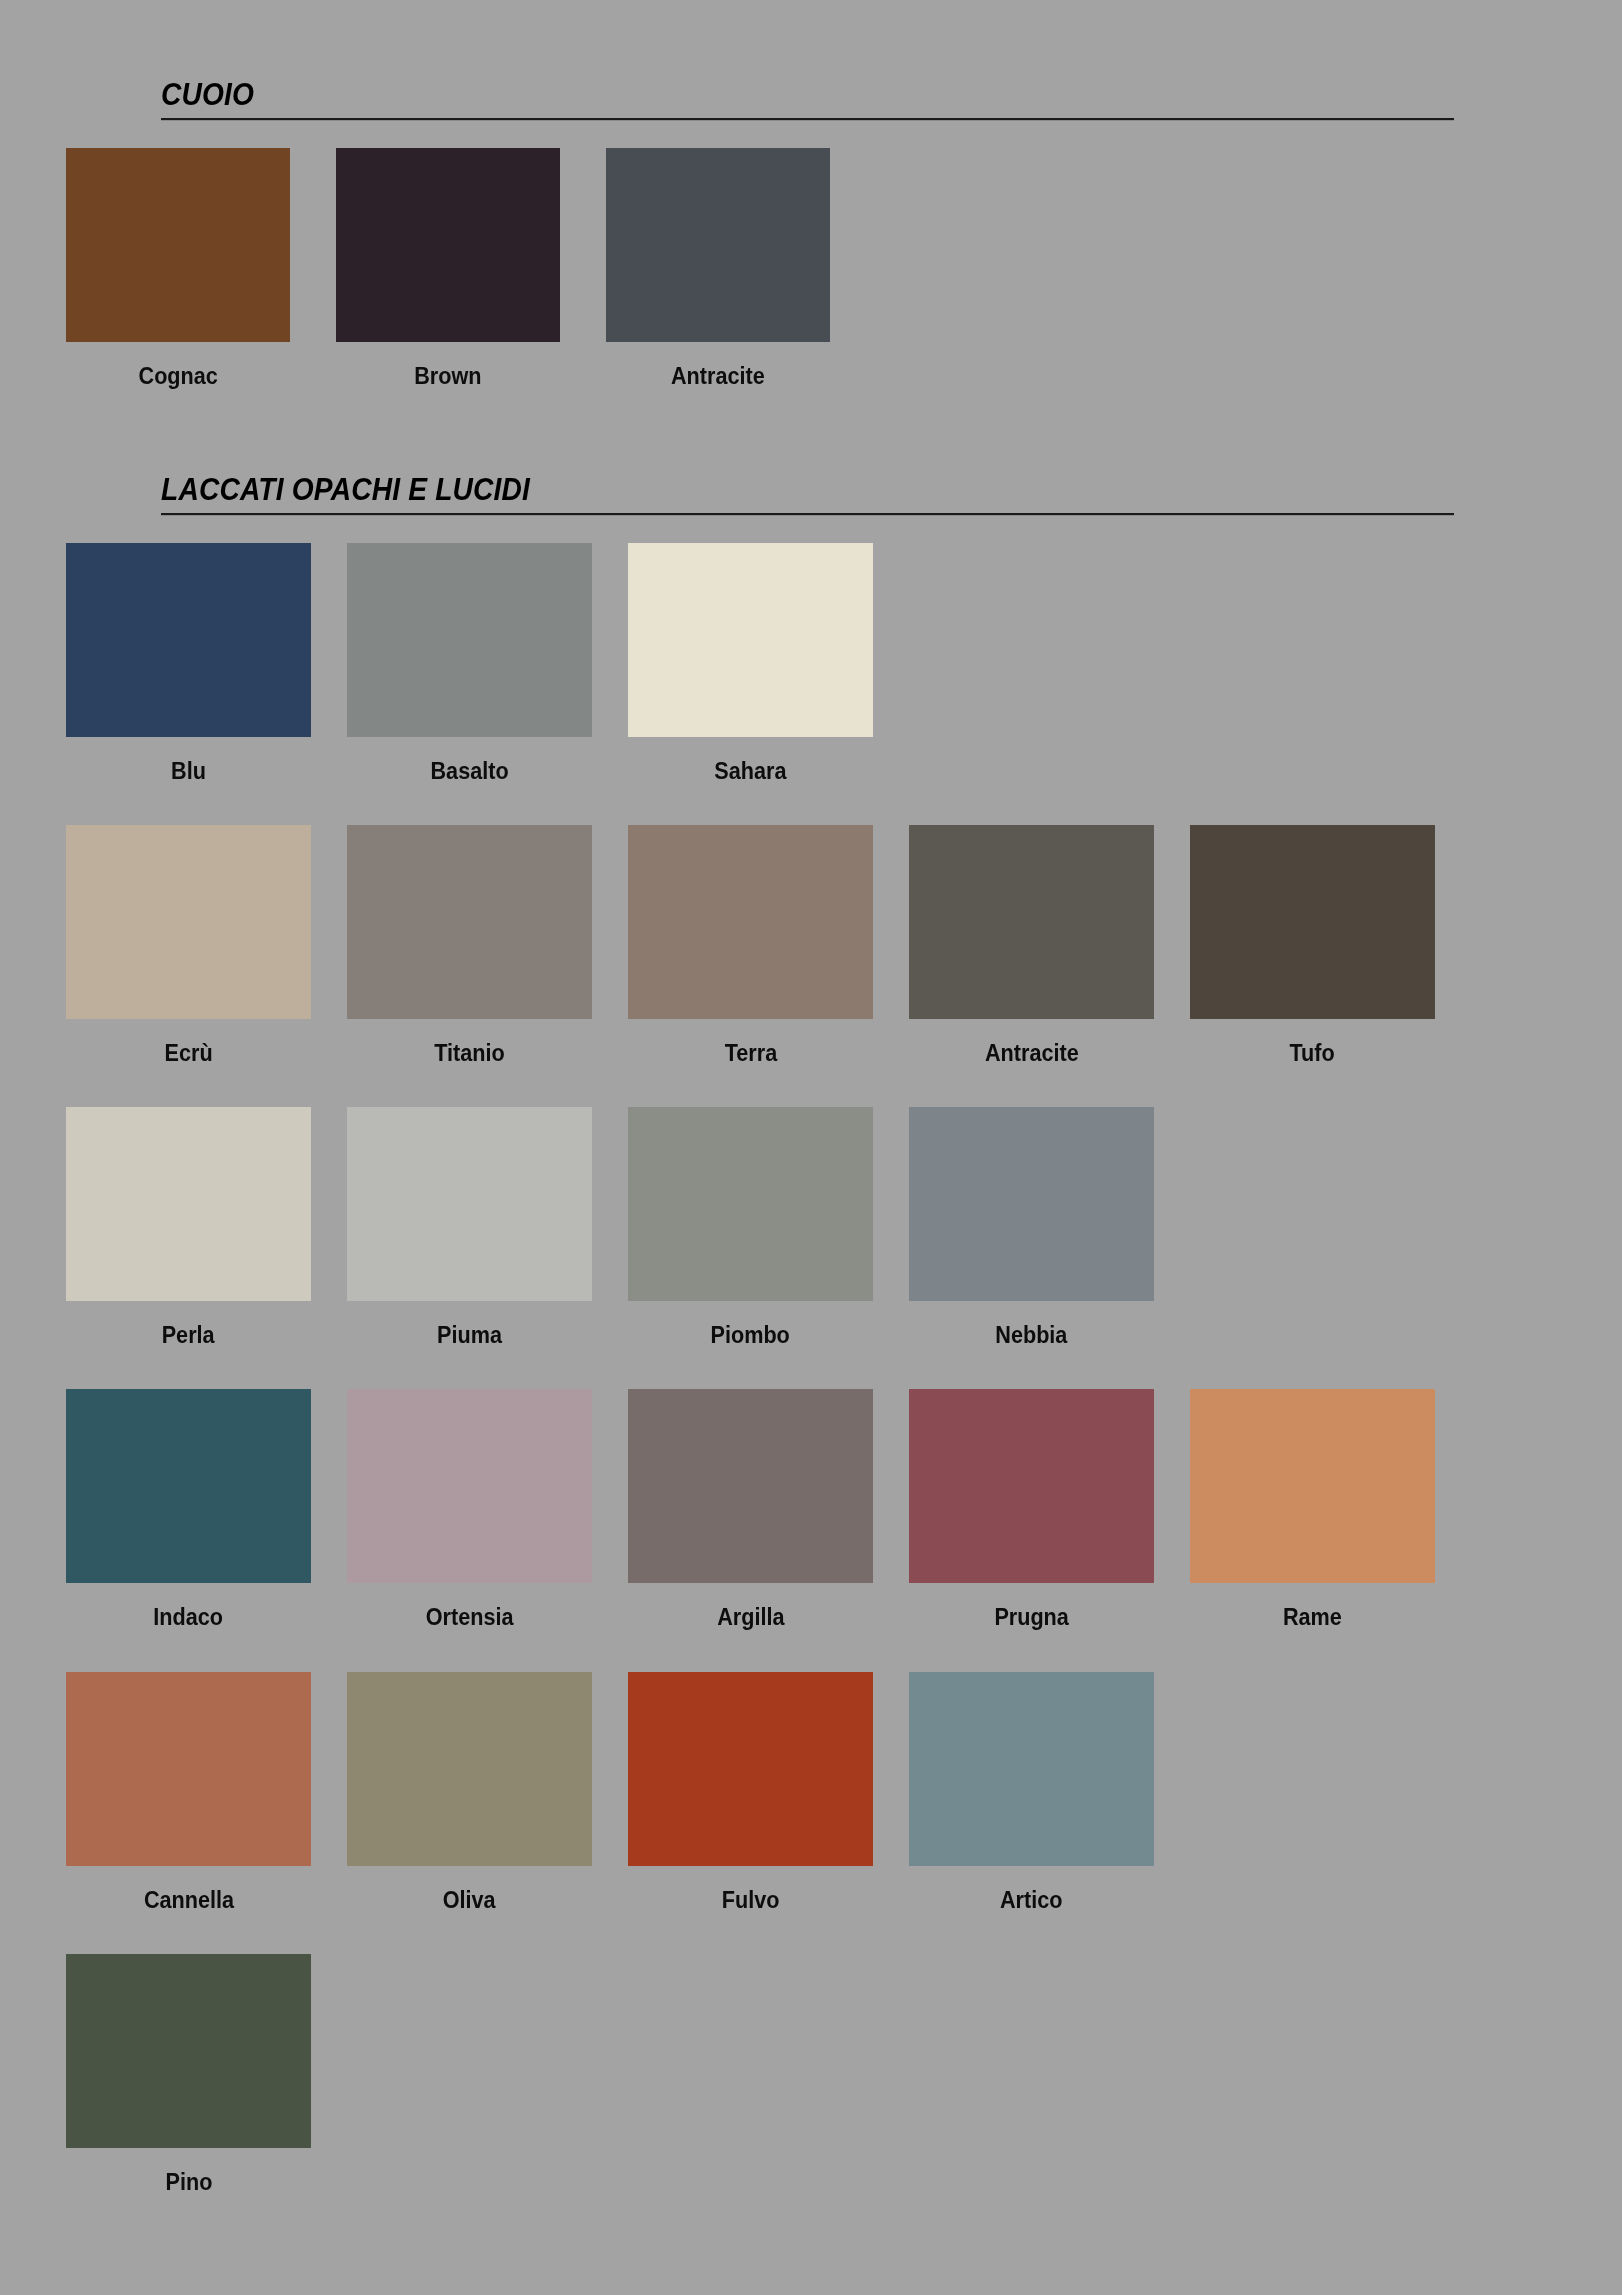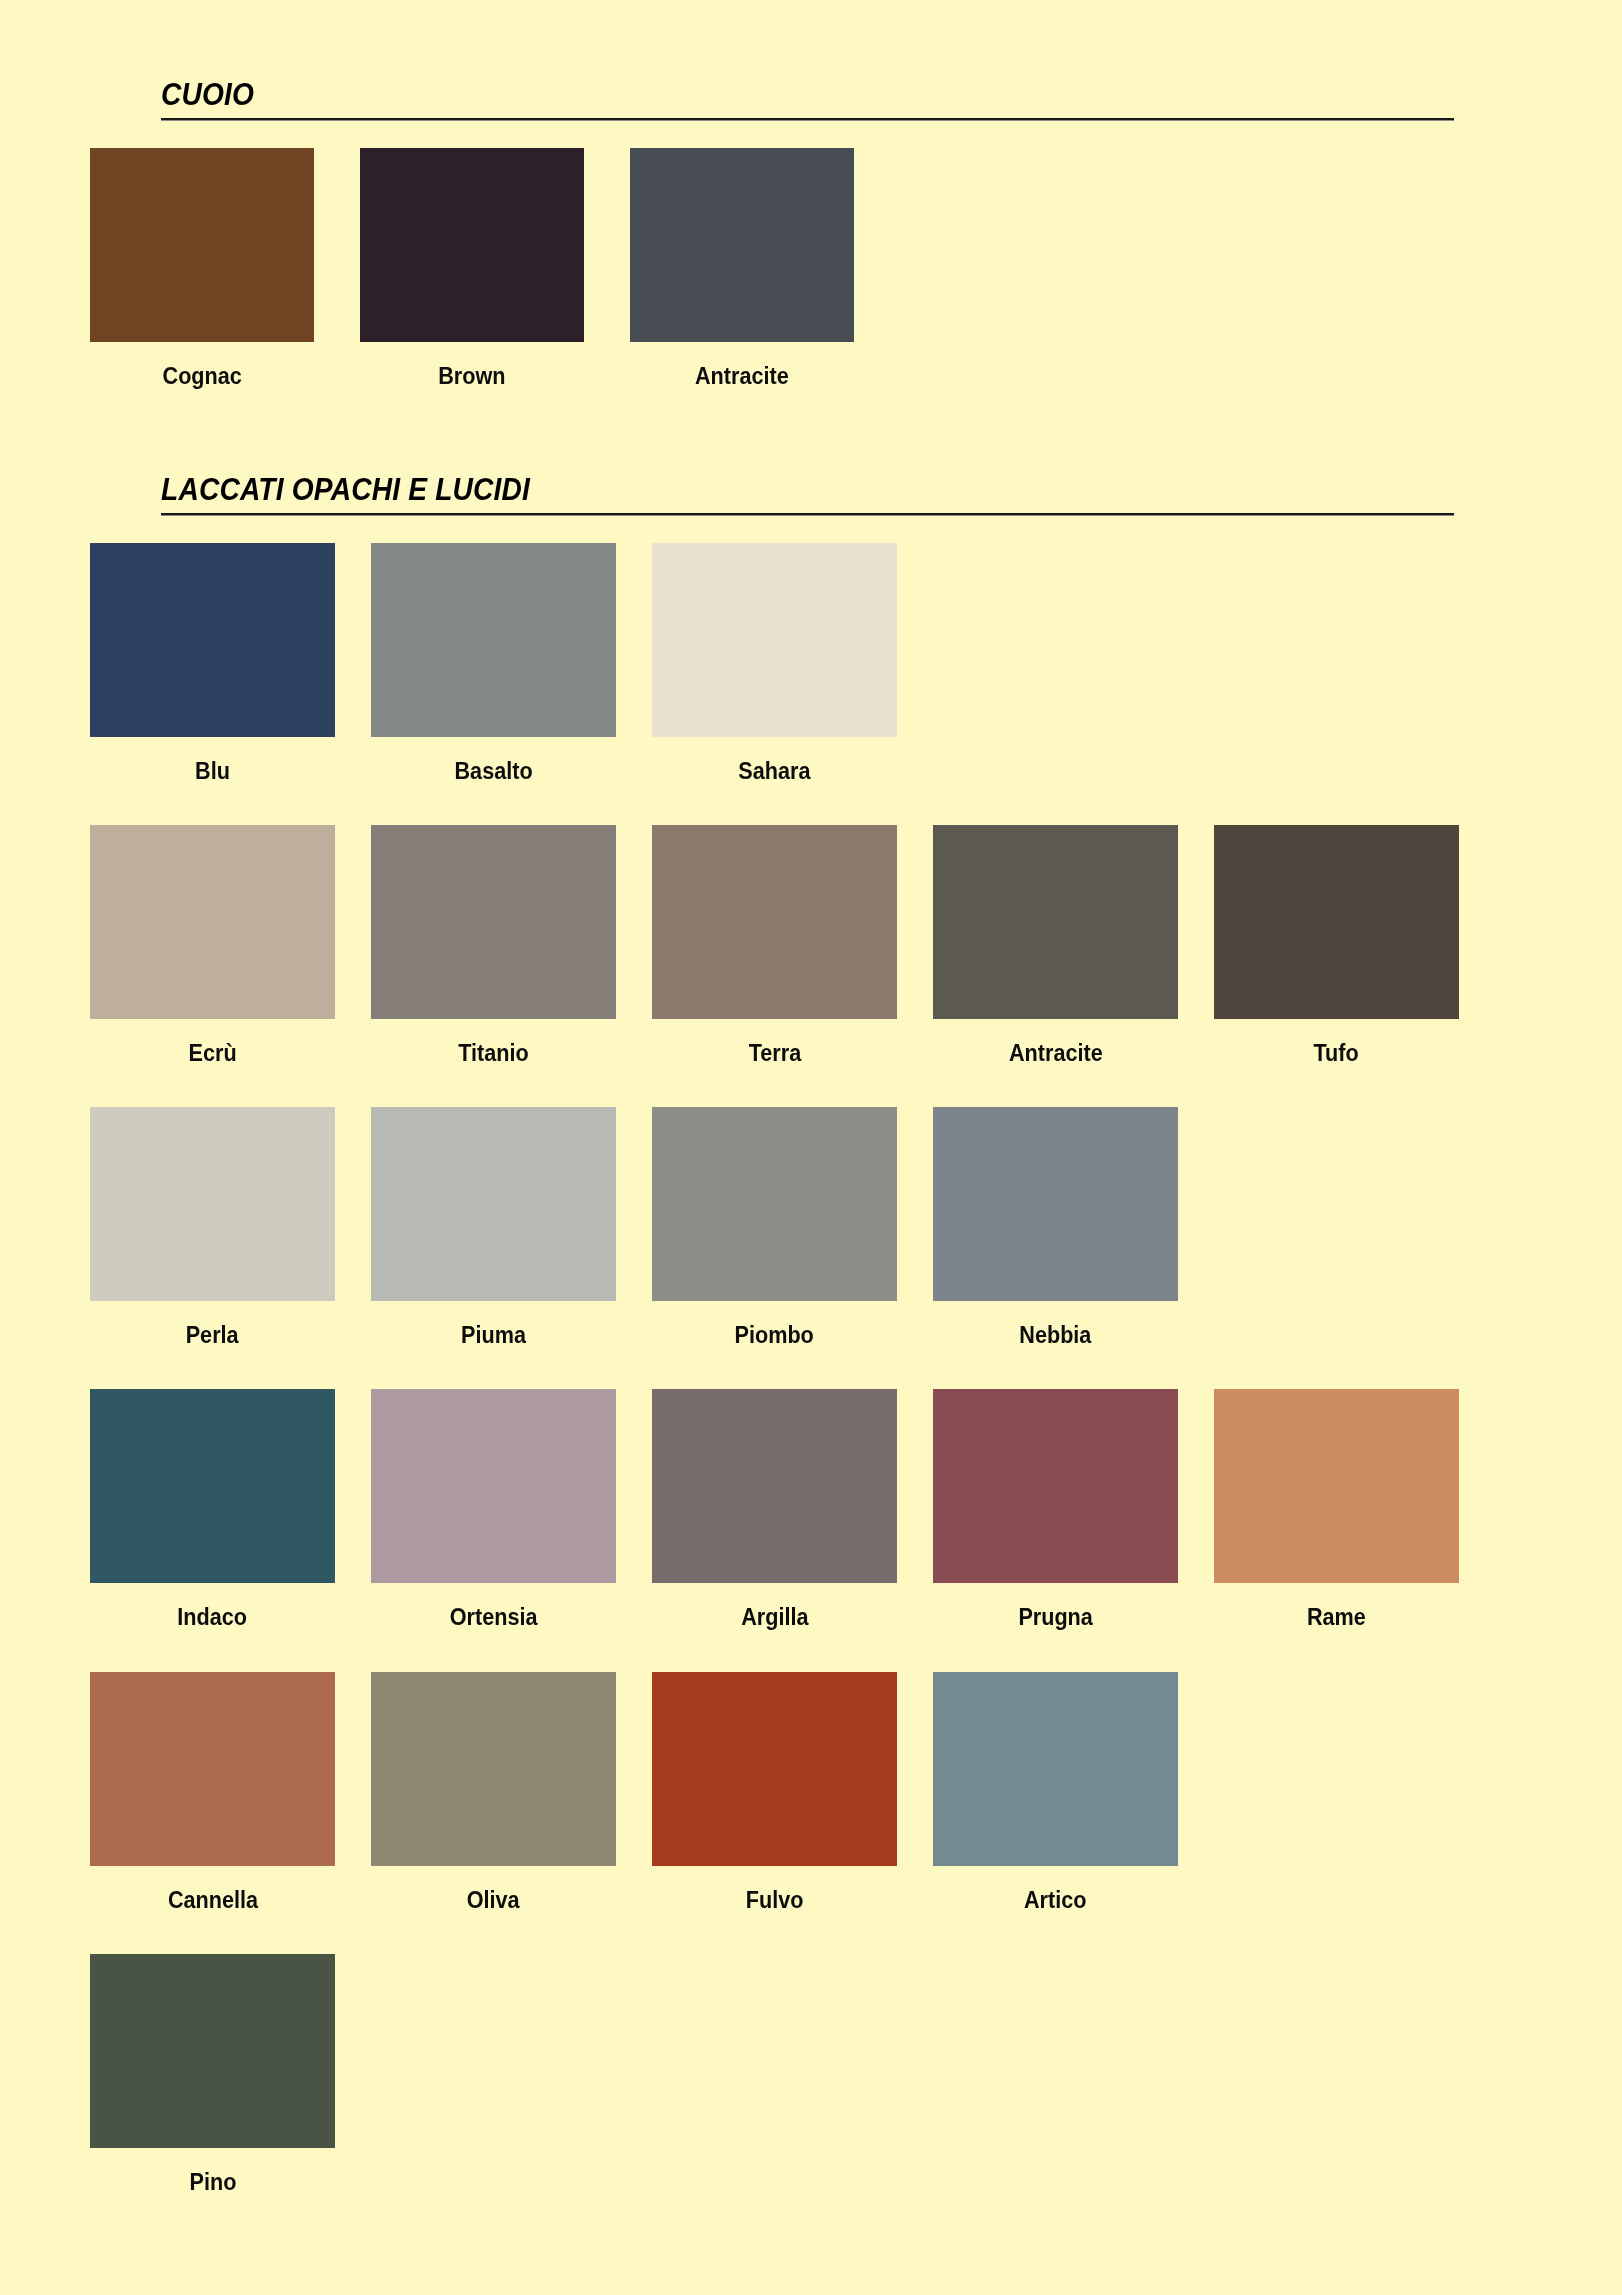--- a/index.html
+++ b/index.html
@@ -12,21 +12,21 @@
     height: 2295px;
     font-family: "Liberation Sans", sans-serif;
     -webkit-font-smoothing: antialiased;
     overflow: hidden;
   }
 
   .page {
     position: relative;
     width: 1623px;
     height: 2295px;
-    background: #fef9c3;
+    background: #a3a3a3;
     box-sizing: border-box;
   }
 
   
   .section {
     position: absolute;
     left: 0;
     width: 1623px;
   }
   .section-header {
@@ -50,21 +50,21 @@
     height: 0;
     border-top: 2.5px solid #1a1a1a;
     border-bottom: 0.8px solid #8a8a8a;
     width: 1293px;
     margin-top: 2.5px;
   }
 
   
   .swatch-grid {
     position: relative;
-    padding-left: 90px;
+    padding-left: 66px;
   }
   .swatch-row {
     display: flex;
     align-items: flex-start;
   }
   .swatch-cell {
     width: 224px;
     margin-right: 46px;
     display: flex;
     flex-direction: column;

